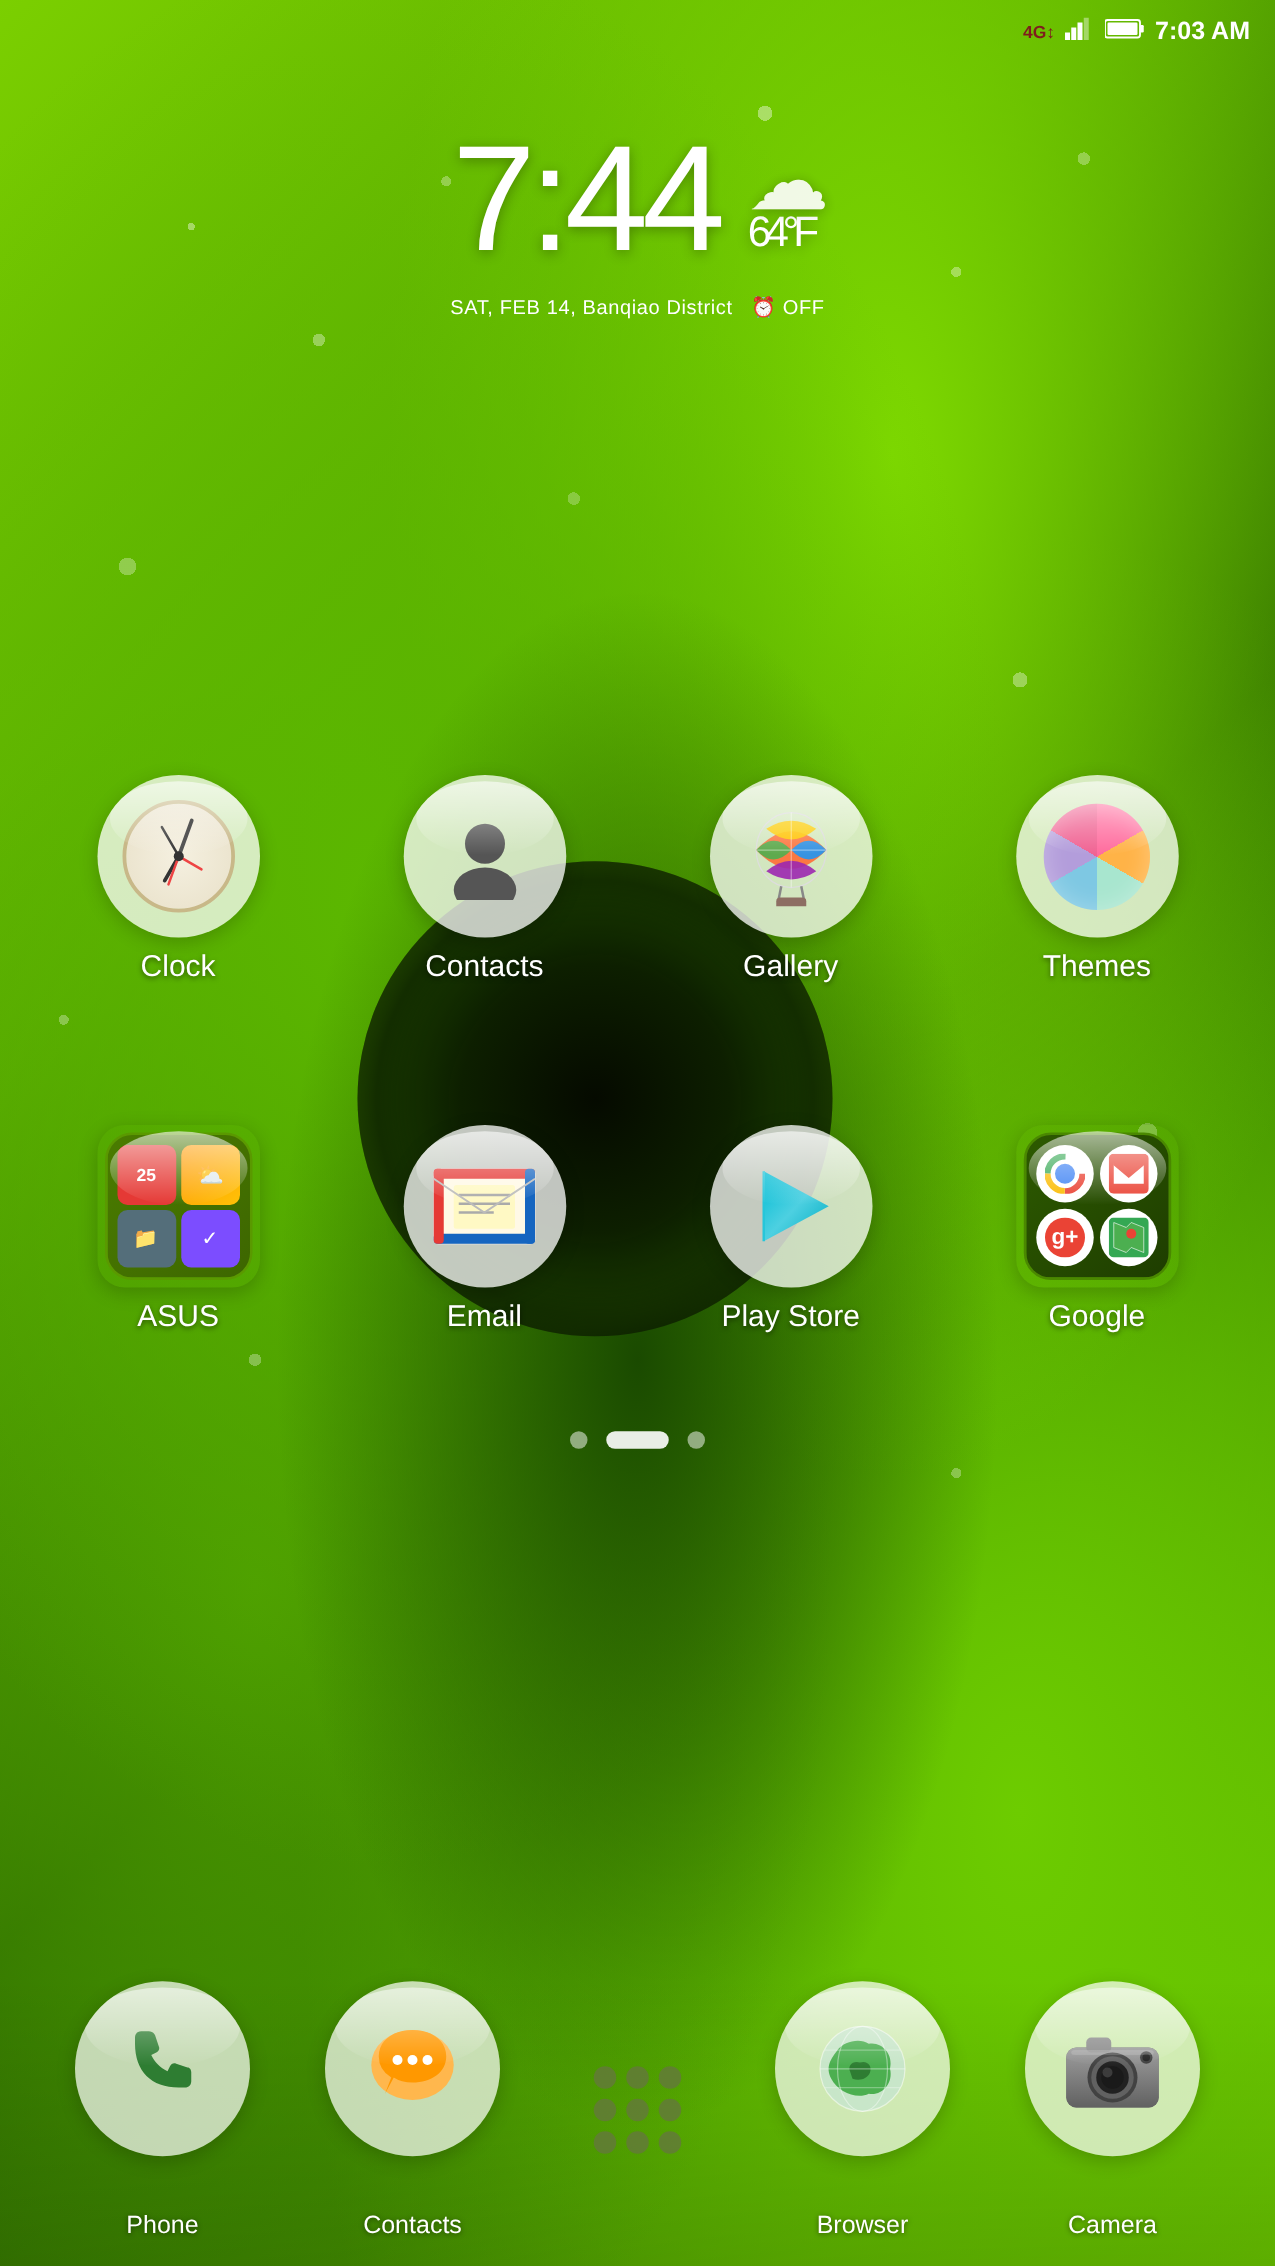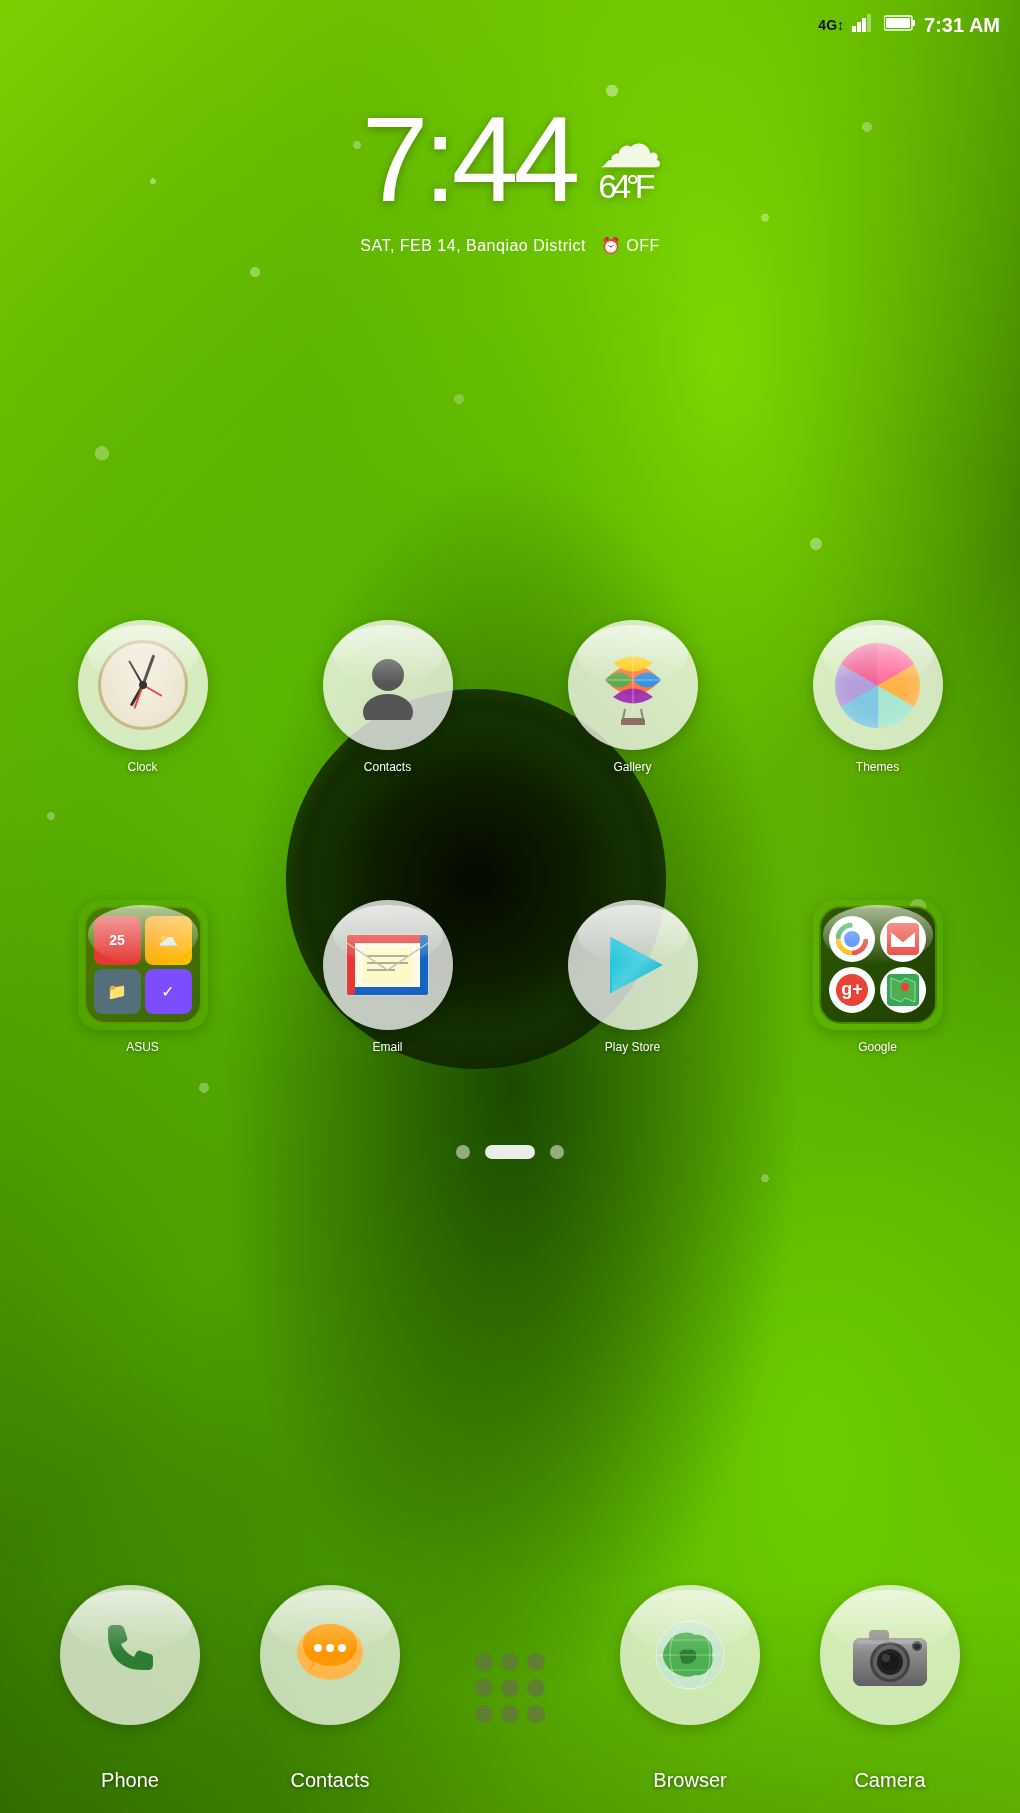--- a/index.html
+++ b/index.html
@@ -68,21 +68,21 @@
       height: 50px;
       z-index: 100;
       display: flex;
       align-items: center;
       justify-content: flex-end;
       padding-right: 20px;
       gap: 8px;
     }
 
     .status-icon {
-      color: #0f172a;
+      color: #7f1d1d;
       font-size: 14px;
       font-weight: bold;
     }
 
     .status-time {
       color: white;
       font-size: 20px;
       font-weight: bold;
     }
 
@@ -176,21 +176,21 @@
       left: 10px;
       right: 10px;
       height: 45%;
       background: linear-gradient(180deg, rgba(255,255,255,0.6) 0%, rgba(255,255,255,0) 100%);
       border-radius: 50%;
       z-index: 1;
     }
 
     .app-label {
       color: white;
-      font-size: 12px;
+      font-size: 24px;
       font-weight: 400;
       text-shadow: 0 1px 4px rgba(0,0,0,0.5);
       text-align: center;
     }
 
     
     .clock-face {
       width: 90px;
       height: 90px;
       border-radius: 50%;
@@ -425,21 +425,21 @@
       <rect x="15" y="0" width="4" height="18" fill="rgba(255,255,255,0.4)"></rect>
     </svg>
   </span>
   <span>
     <svg width="32" height="18" viewBox="0 0 32 18">
       <rect x="0" y="2" width="28" height="14" rx="2" fill="none" stroke="white" stroke-width="1.5"></rect>
       <rect x="28" y="6" width="3" height="6" rx="1" fill="white"></rect>
       <rect x="2" y="4" width="24" height="10" rx="1" fill="white"></rect>
     </svg>
   </span>
-  <span class="status-time">7:31 AM</span>
+  <span class="status-time">7:03 AM</span>
 </div>
 
 <div id="clock-widget">
   <div class="weather-row">
     <div class="widget-time">
       <span>7:44</span>
       <div style="display:flex; flex-direction:column; align-items:flex-start; justify-content:center;">
         <span style="font-size:65px; color:white; opacity:0.9; line-height:1;">☁</span>
         <span class="weather-temp">64°F</span>
       </div>

